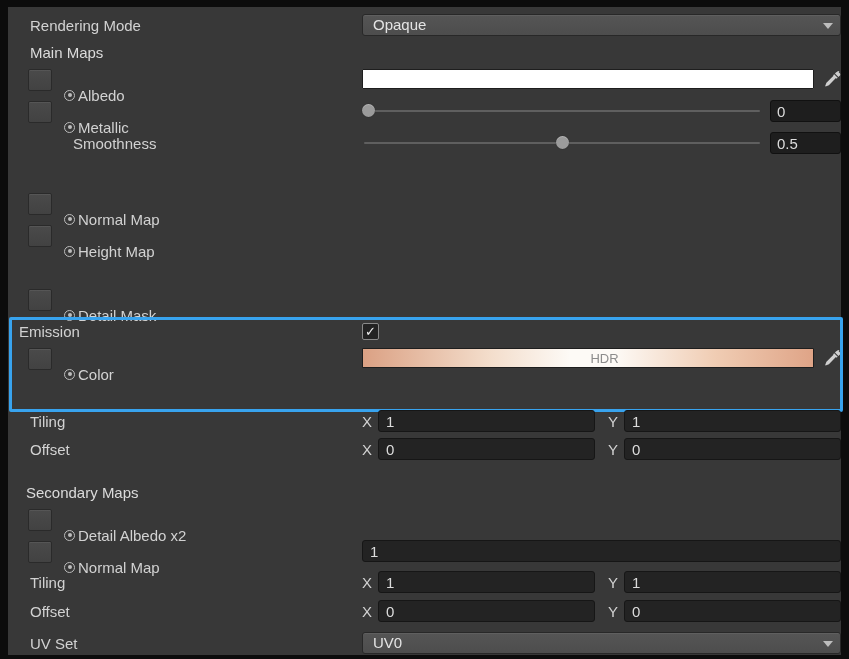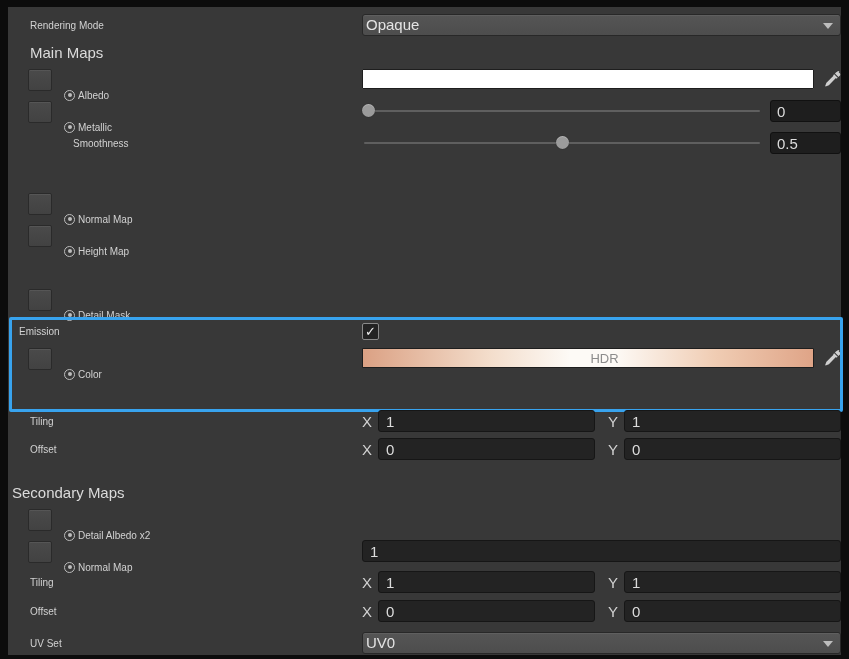--- a/index.html
+++ b/index.html
@@ -8,31 +8,31 @@
     background:#0c0c0c;
     font-family:"Liberation Sans","DejaVu Sans",sans-serif;
     -webkit-font-smoothing:antialiased;
     overflow:hidden;
   }
   #panel{
     position:absolute;left:8px;top:7px;width:833px;height:648px;
     background:#383838;
   }
   .row{position:absolute;left:0;width:100%;height:22px;display:flex;align-items:center;}
-  .lbl{color:#d2d2d2;font-size:10px;white-space:nowrap;}
+  .lbl{color:#d2d2d2;font-size:15px;white-space:nowrap;}
   .hdr{color:#dbdbdb;font-size:15px;font-weight:normal;white-space:nowrap;}
   .ctrl{position:absolute;left:354px;right:0;top:0;height:100%;display:flex;align-items:center;}
 
   
   .dropdown{
     flex:1;height:22px;display:flex;align-items:center;position:relative;
     background:linear-gradient(#555555,#4d4d4d);
     border:1px solid #282828;border-radius:3px;
     box-shadow:inset 0 1px 0 rgba(255,255,255,.06);
-    padding:0 22px 0 3px;box-sizing:border-box;cursor:default;
+    padding:0 22px 0 10px;box-sizing:border-box;cursor:default;
   }
   .dropdown .dtext{color:#e4e4e4;font-size:15px;line-height:20px;}
   .darrow{
     position:absolute;right:7px;top:8px;width:0;height:0;
     border-left:5px solid transparent;border-right:5px solid transparent;
     border-top:6px solid #bdbdbd;
   }
 
   
   .slot{
@@ -233,21 +233,21 @@
     <span class="lbl" style="margin-left:22px;">Offset</span>
     <div class="ctrl">
       <span class="axis x">X</span>
       <input class="textfield" value="0" style="">
       <span class="axis y">Y</span>
       <input class="textfield" value="0" style="">
     </div>
   </div>
 
   <div class="row" style="top:474px;">
-    <span class="hdr" style="margin-left:4px;">Secondary Maps</span>
+    <span class="hdr" style="margin-left:18px;">Secondary Maps</span>
   </div>
 
   <div class="row" style="top:501px;">
     <span class="slot"></span>
     <span class="tex-label">
       <span class="circle-icon"></span>
       <span class="lbl">Detail Albedo x2</span>
     </span>
   </div>
 

